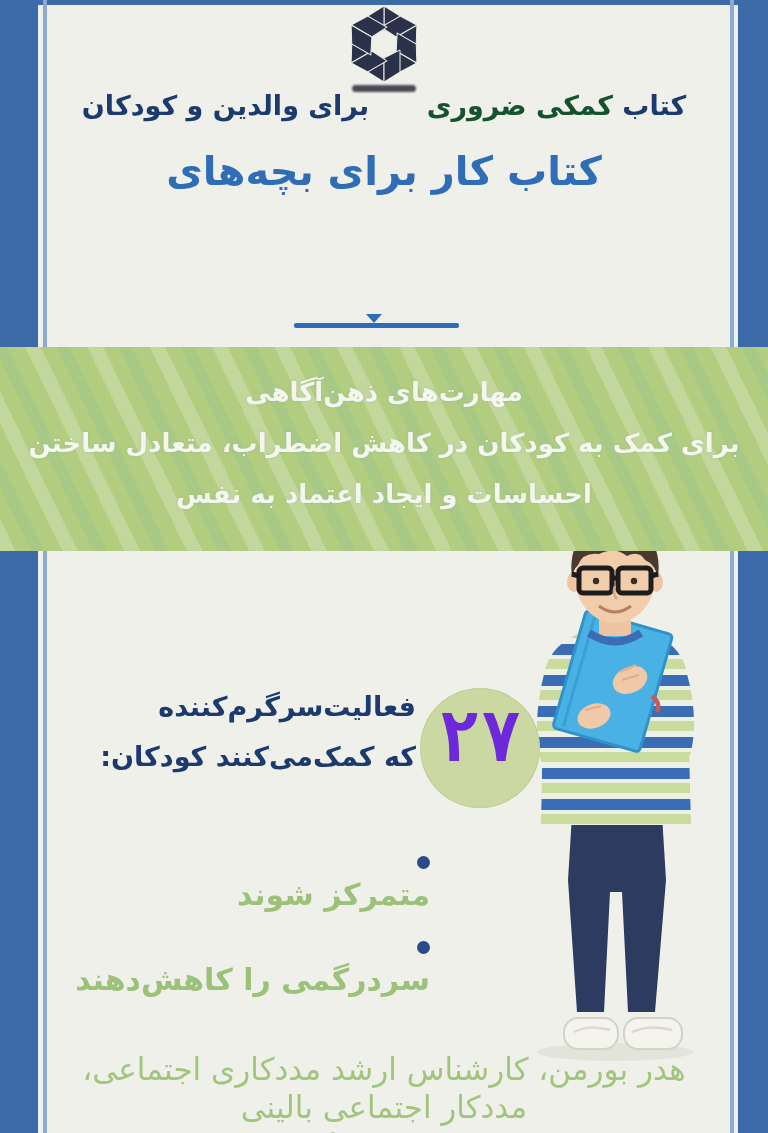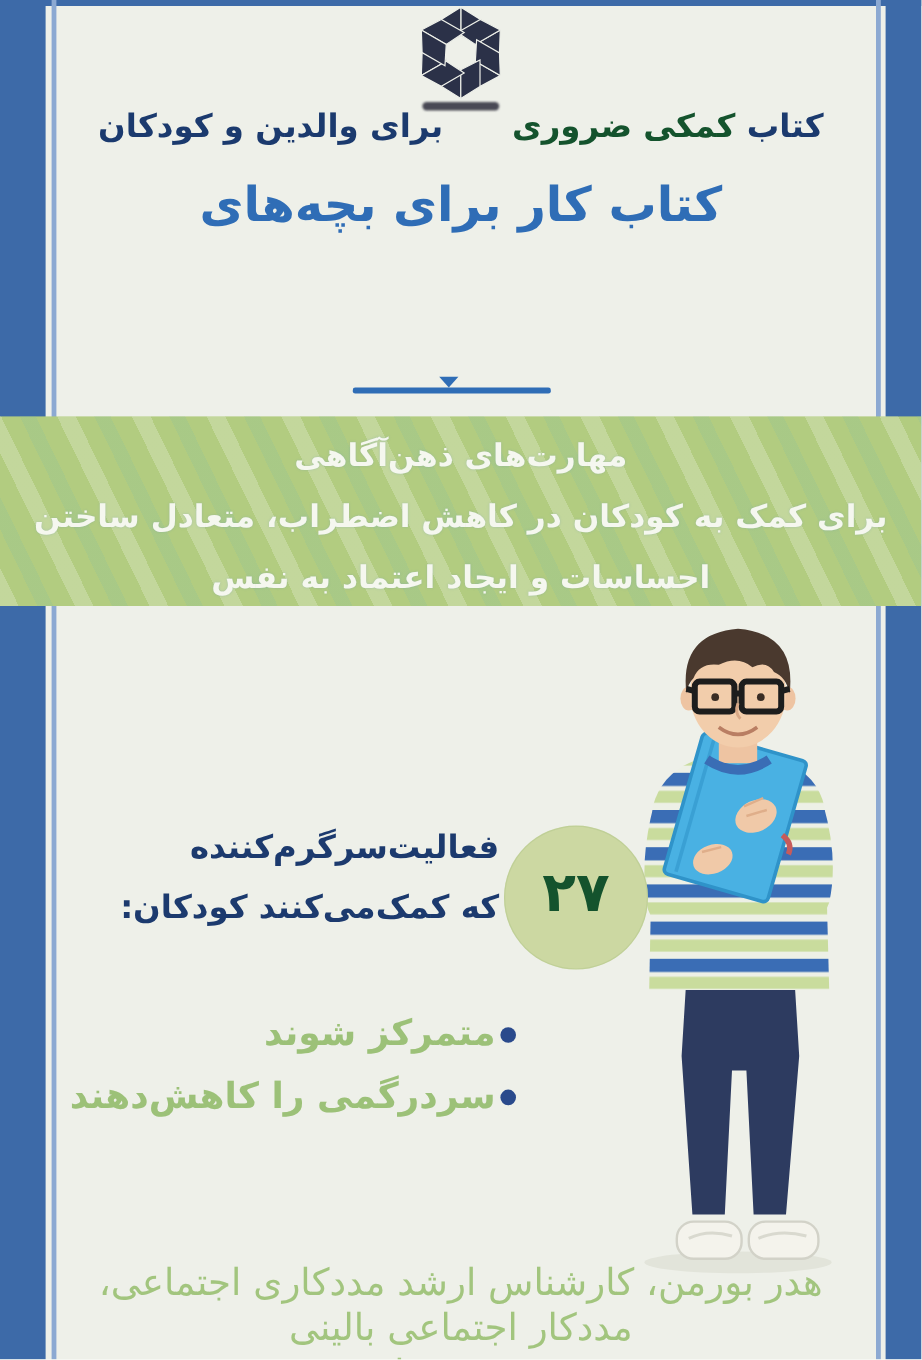--- a/index.html
+++ b/index.html
@@ -33,55 +33,55 @@
   .title-l1{top:148px;}
   .title-l2{top:244px;}
   .title-underline{position:absolute; top:323px; left:50%; margin-left:-90px; width:165px; height:5px; background:#2f6db6; z-index:2; border-radius:2px;}
   .title-underline-tri{
     position:absolute; top:314px; left:50%; margin-left:-18px; width:0; height:0; z-index:2;
     border-left:8px solid transparent; border-right:8px solid transparent; border-top:9px solid #2f6db6;
   }
 
   
   .banner{
-    position:absolute; top:347px; left:0; width:768px; height:158px; z-index:3;
+    position:absolute; top:347px; left:0; width:768px; height:204px; z-index:3;
     background-color:#b2cc80;
     background-image:
       repeating-linear-gradient(64deg,
         rgba(255,255,255,0.22) 0 14px,
         rgba(0,0,0,0) 14px 28px,
         rgba(130,190,160,0.20) 28px 40px,
         rgba(0,0,0,0) 40px 56px);
-    padding-top:8px; box-sizing:border-box;
+    padding-top:20px; box-sizing:border-box;
   }
   .banner-line{
     text-align:center; direction:rtl; color:#f5f7ef; font-weight:bold;
     font-size:26px; line-height:51px; text-shadow:0 0 2px rgba(100,150,190,0.35);
   }
 
   
   .photo{position:absolute; left:482px; top:520px; width:262px; height:545px; z-index:2;}
 
   
   .badge{
     position:absolute; left:420px; top:688px; width:120px; height:120px; border-radius:50%;
     background:#ccd8a2; z-index:4; display:flex; align-items:center; justify-content:center;
     box-shadow:0 0 0 1px rgba(180,200,140,.5) inset;
   }
-  .badge-number{color:#14532d; font-size:46px; font-weight:bold; line-height:1; padding-bottom:10px;}
+  .badge-number{color:#6d28d9; font-size:70px; font-weight:bold; line-height:1; padding-bottom:10px;font-family:Liberation Mono, monospace;}
 
   
   .activities{
     position:absolute; top:682px; right:352px; width:360px; direction:rtl; text-align:right;
     font-size:27px; font-weight:800; color:#1c3a6e; line-height:50px; z-index:2; letter-spacing:.3px;
   }
 
   
   .bullets{position:absolute; top:836px; right:338px; width:400px; direction:rtl; z-index:2;}
-  .bullet-row{display:flex; flex-direction:row; align-items:flex-start;}
+  .bullet-row{display:flex; flex-direction:column; align-items:flex-start;}
   .bullet-dot{width:13px; height:13px; border-radius:50%; background:#2a4a8c; margin-top:20px; margin-left:4px; flex:none;}
   .bullet-text{font-size:30px; font-weight:800; color:#9cc178; line-height:52px; letter-spacing:.3px;}
   .bullet-text.wrap{max-width:340px;}
 
   
   .credits{position:absolute; top:1050px; left:38px; width:692px; text-align:center; direction:rtl; z-index:2;}
   .credits-line{font-size:31px; font-weight:normal; color:#a2c57e; line-height:38px; letter-spacing:.2px;}
 </style>
 </head>
 <body>

